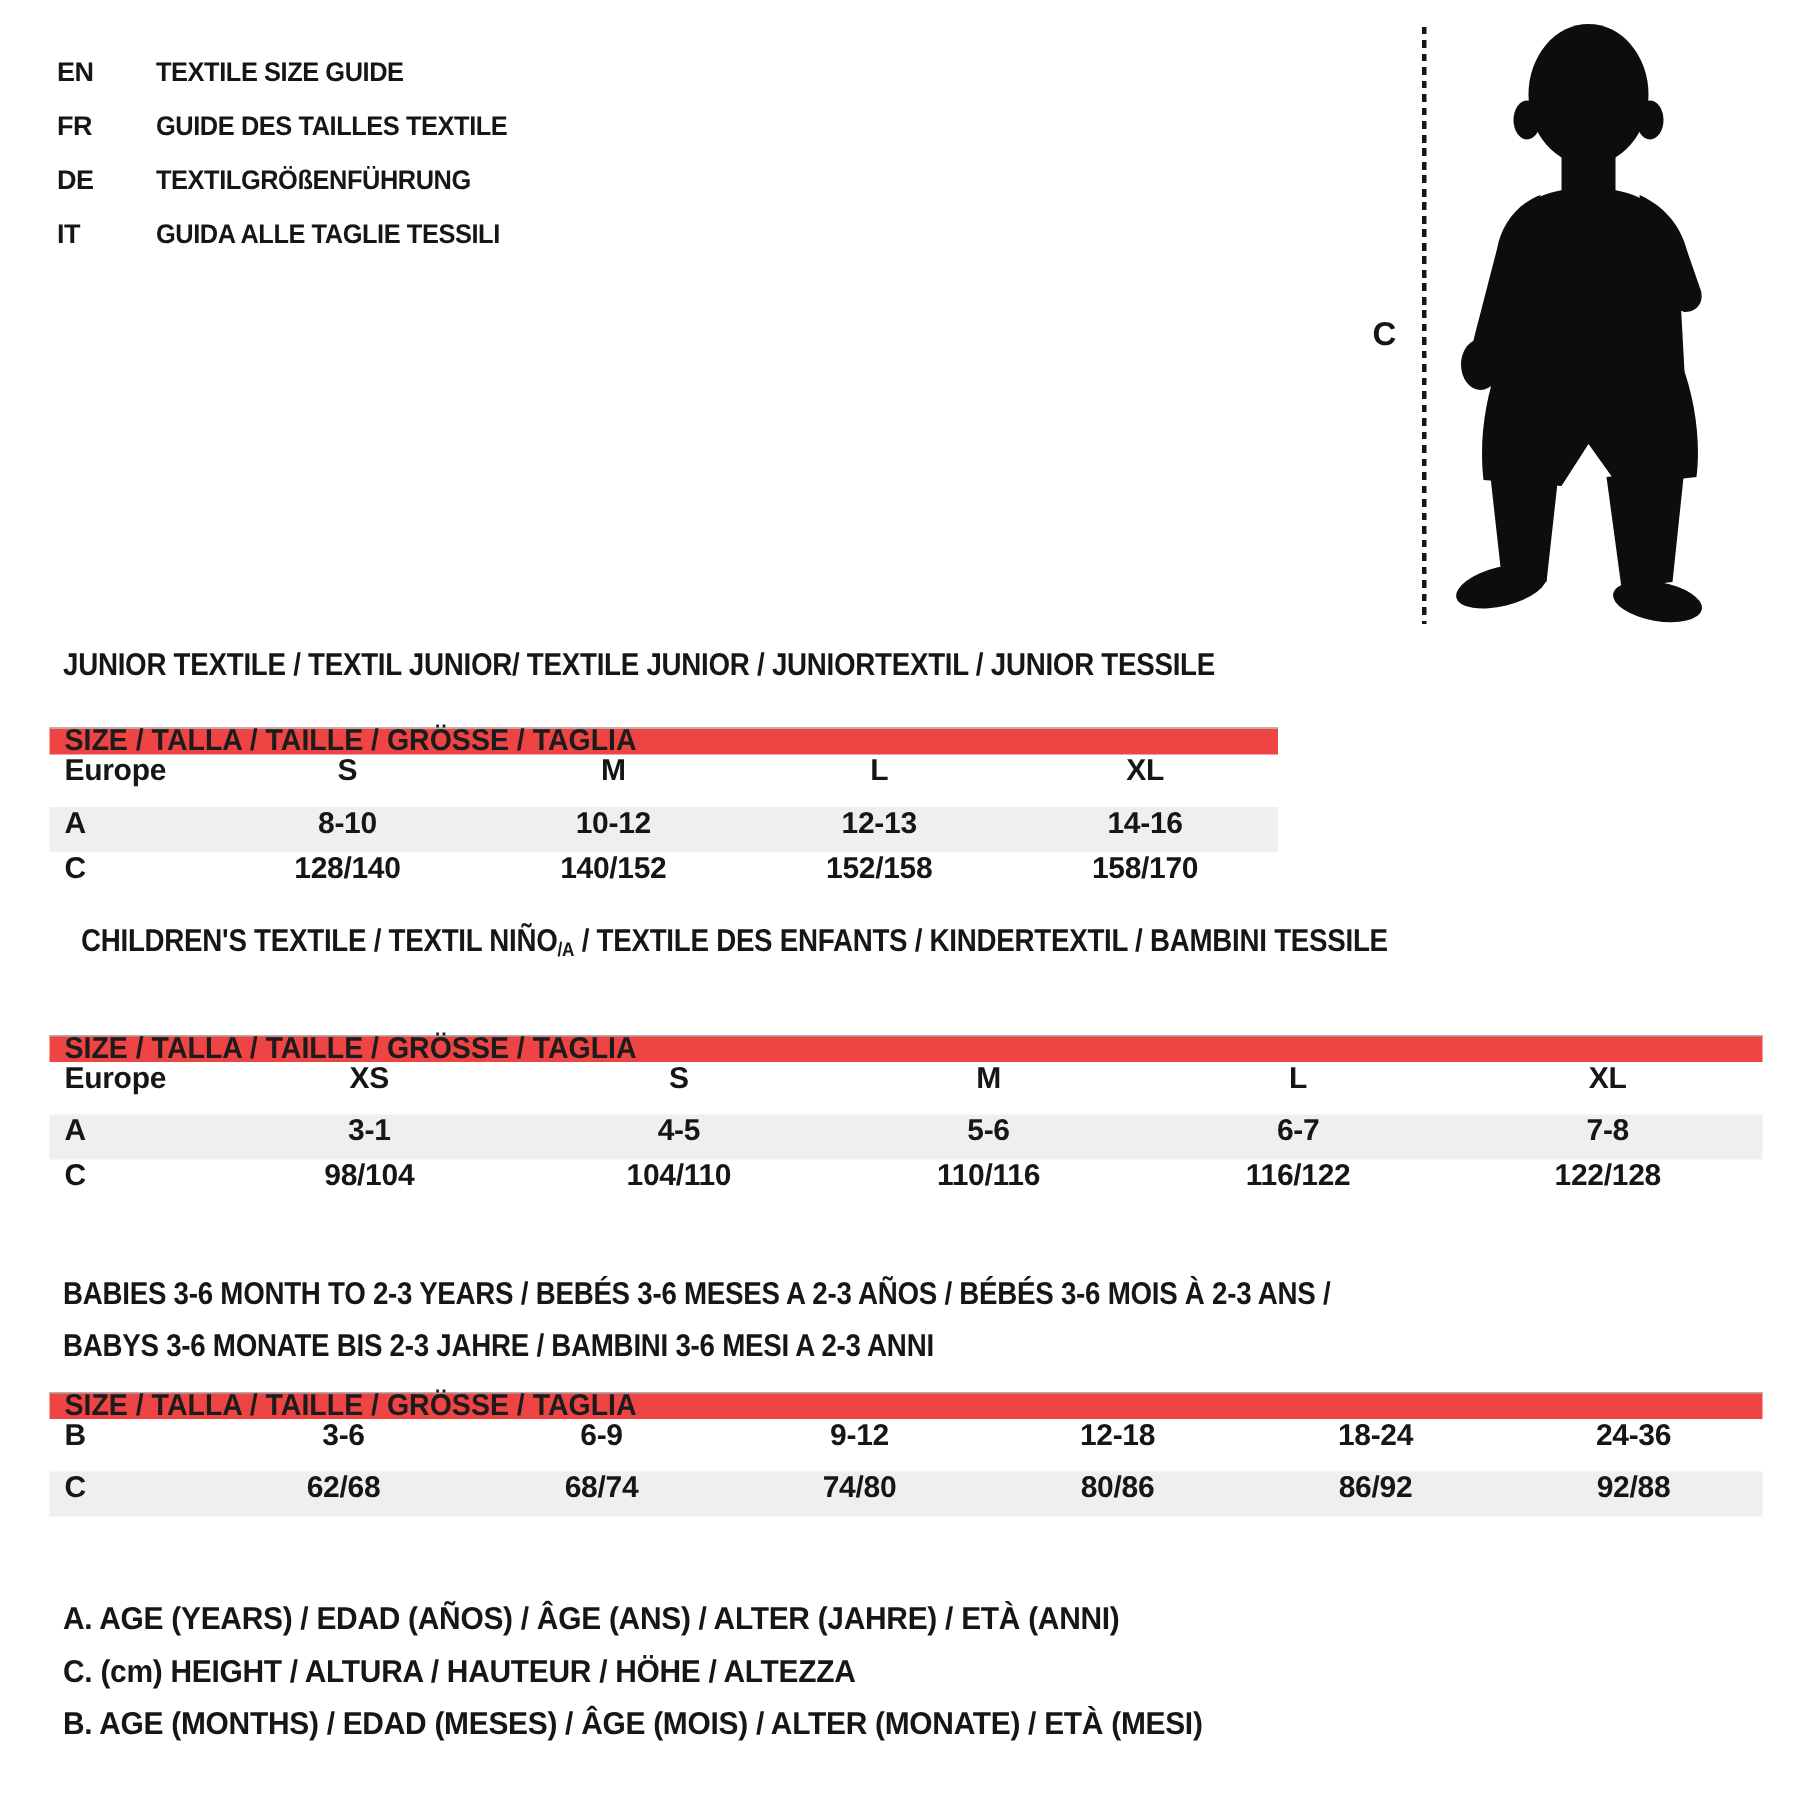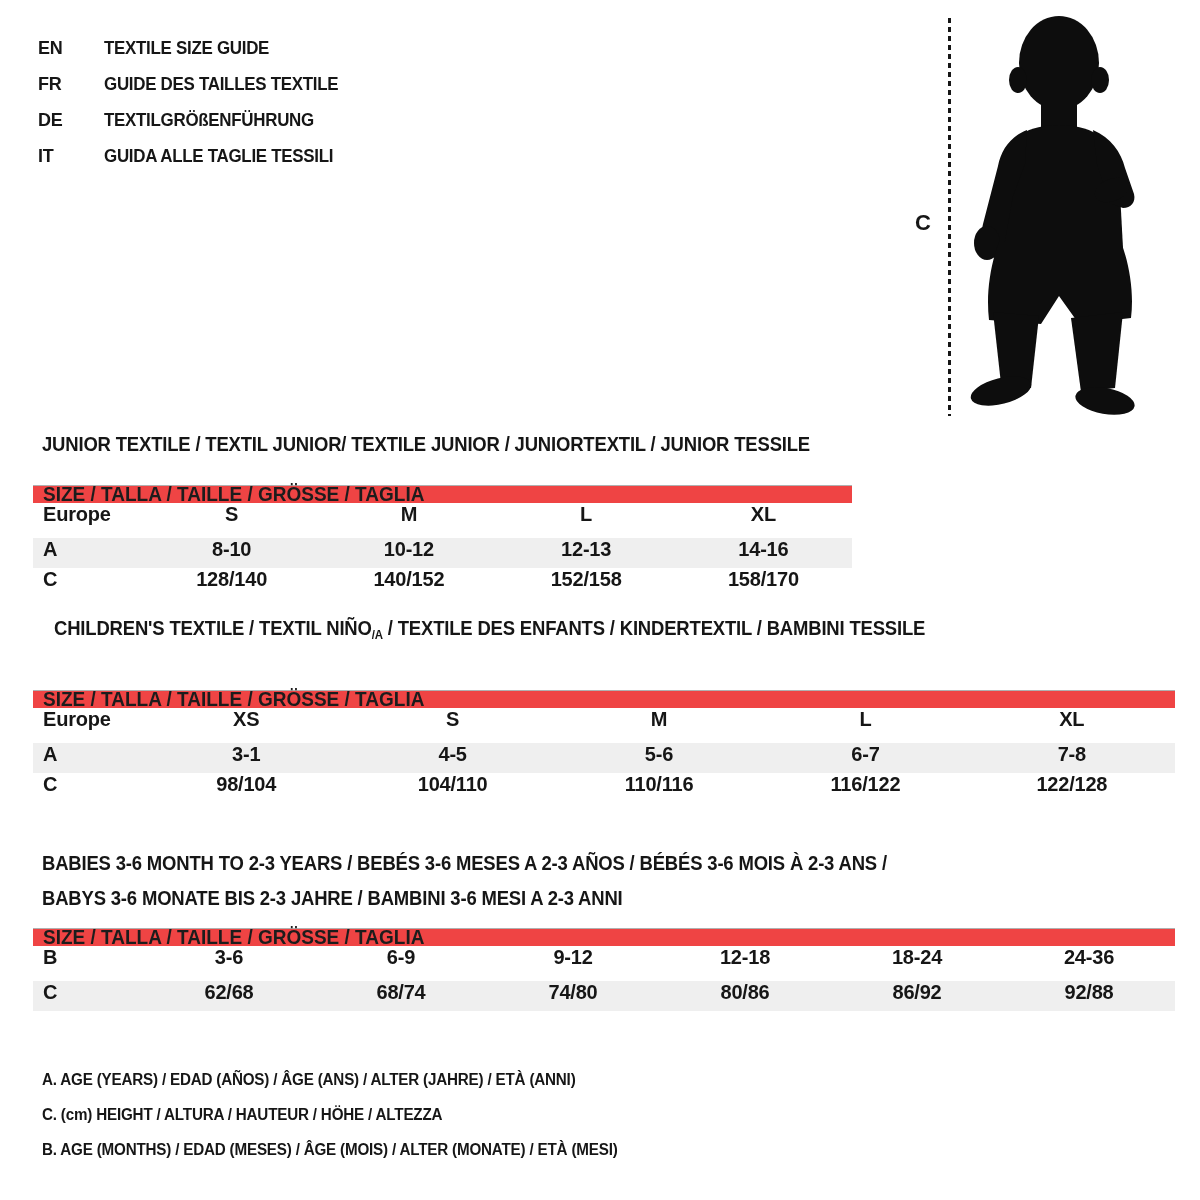--- a/index.html
+++ b/index.html
@@ -40,21 +40,21 @@
   .size-bar { height:18px; background:#ef4444; border-top:1px solid #b0b0b0; box-sizing:border-box;
     display:flex; align-items:center; padding-left:10px; font-size:20px; color:#1c1c1c; }
   .trow { display:flex; align-items:flex-start; height:30px; font-size:20px; letter-spacing:-0.2px; }
   .trow.first { height:35px; }
   .trow.shade { background:#efefef; }
   .tcell { flex:1 1 0; text-align:center; }
   .tcell.label { flex:0 0 100px; text-align:left; padding-left:10px; }
 
   
   .notes { position:absolute; left:42px; top:1062px; }
-  .note { margin:0; line-height:35px; font-size:16px; letter-spacing:-0.2px; white-space:nowrap;text-decoration:underline; }
+  .note { margin:0; line-height:35px; font-size:21px; letter-spacing:-0.2px; white-space:nowrap;text-decoration:underline; }
 </style>
 </head>
 <body>
 
 <div class="page">
 
   <section class="lang">
     <div class="lang-row">
       <span class="lang-code">EN</span>
       <span class="lang-label">TEXTILE SIZE GUIDE</span>

